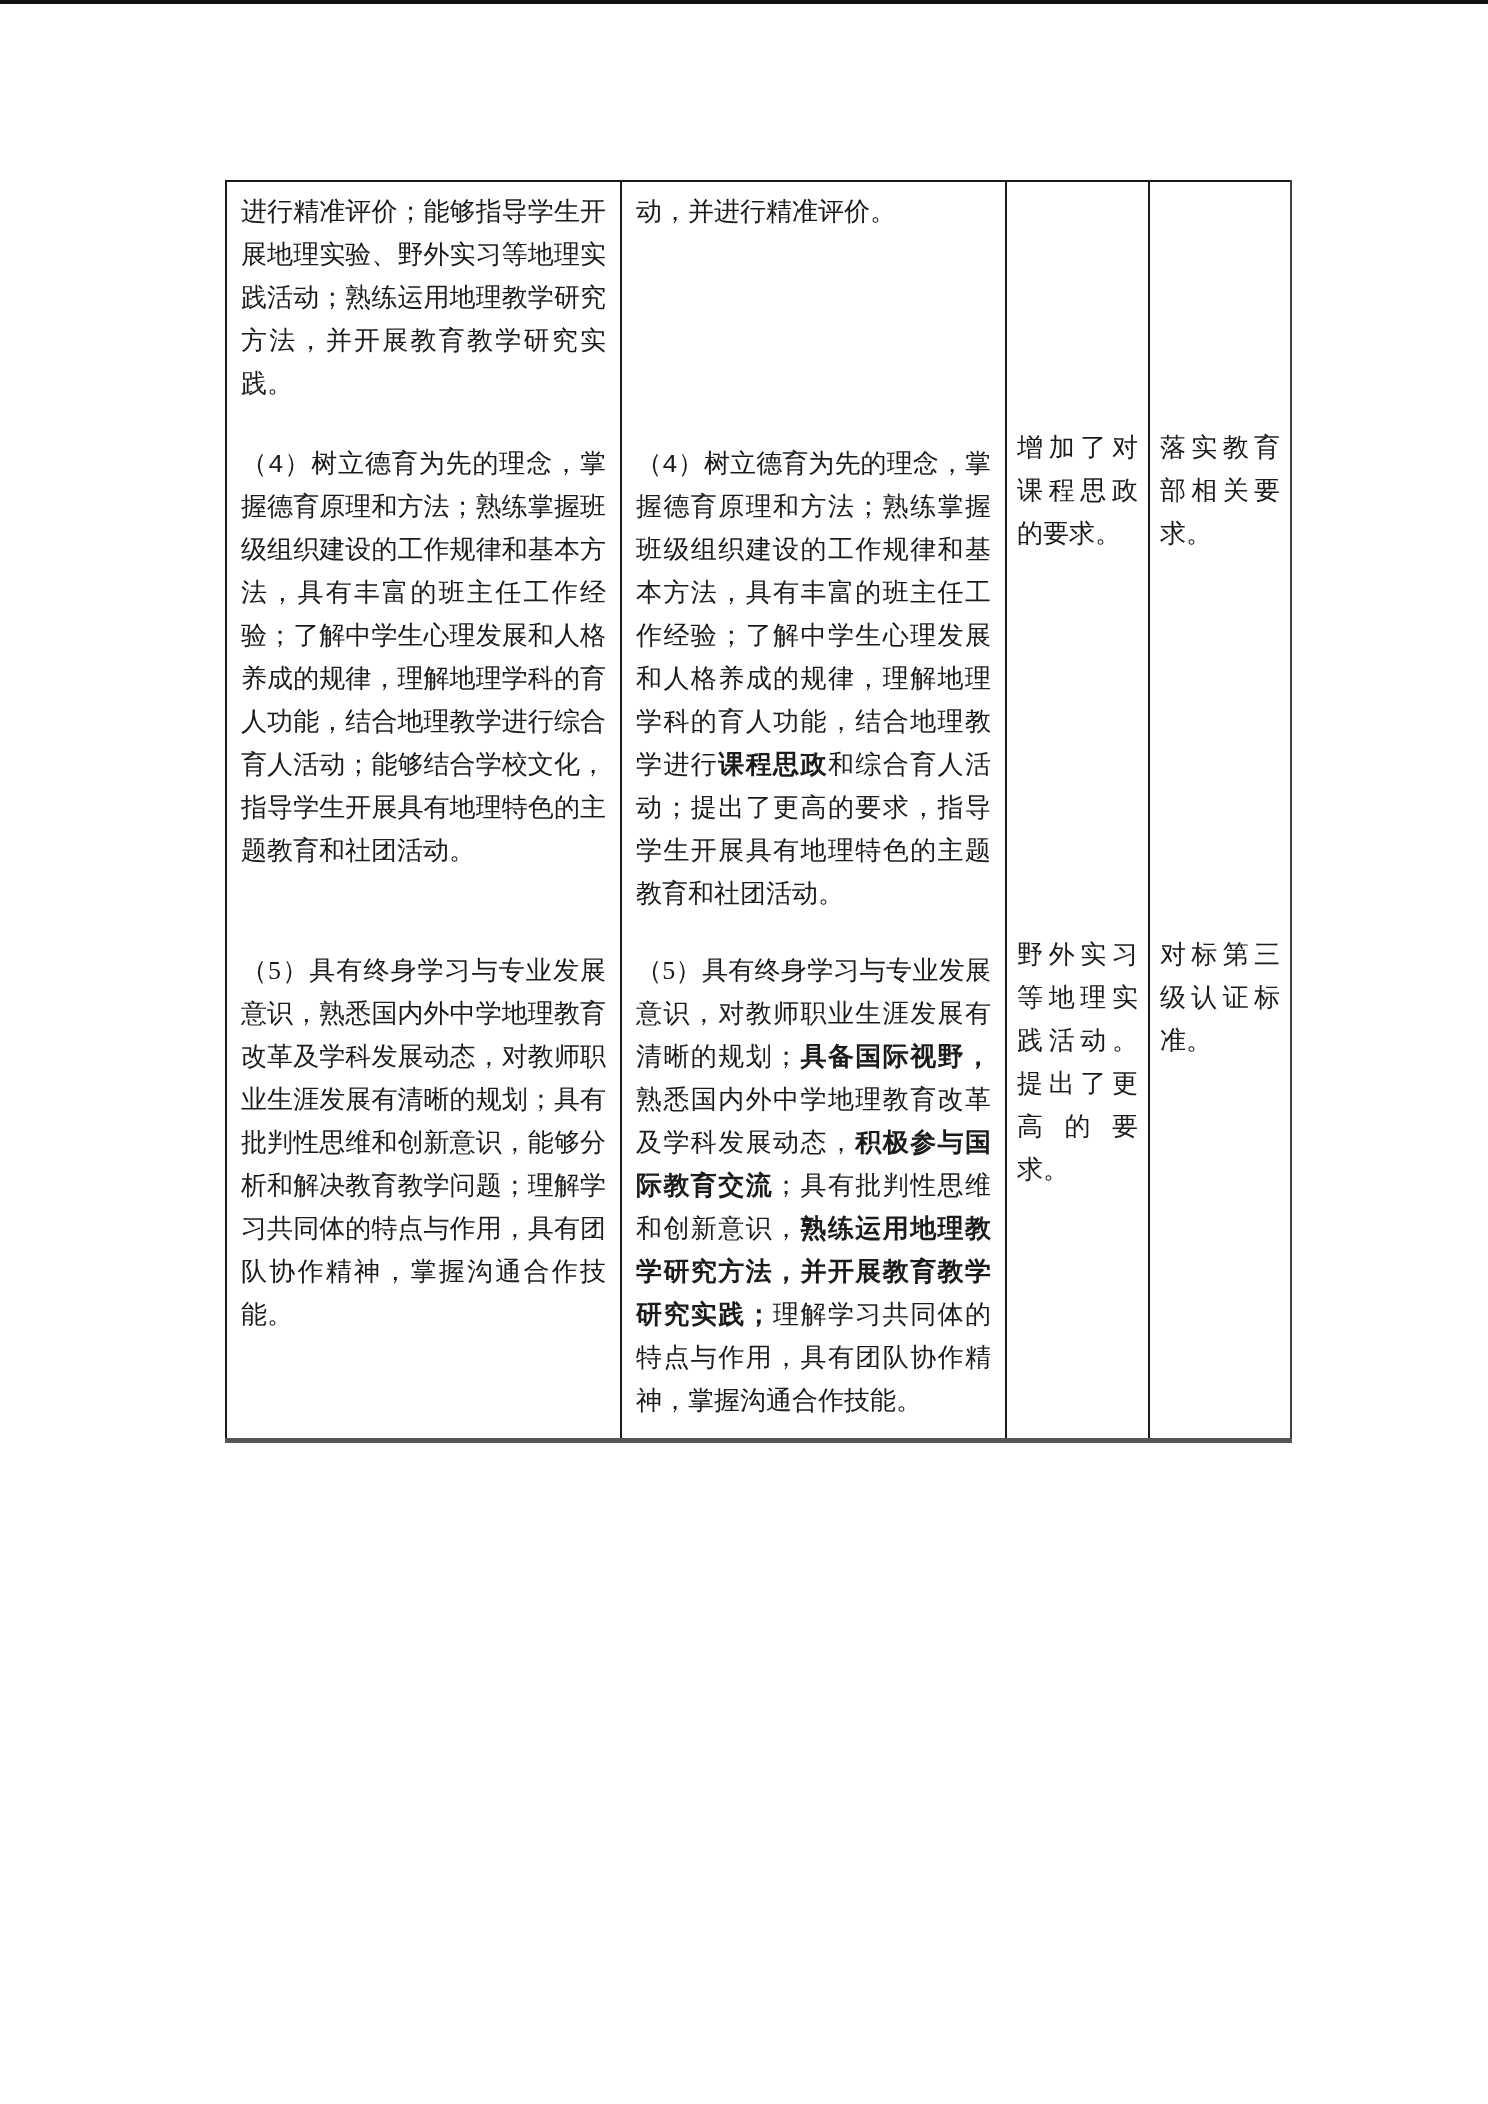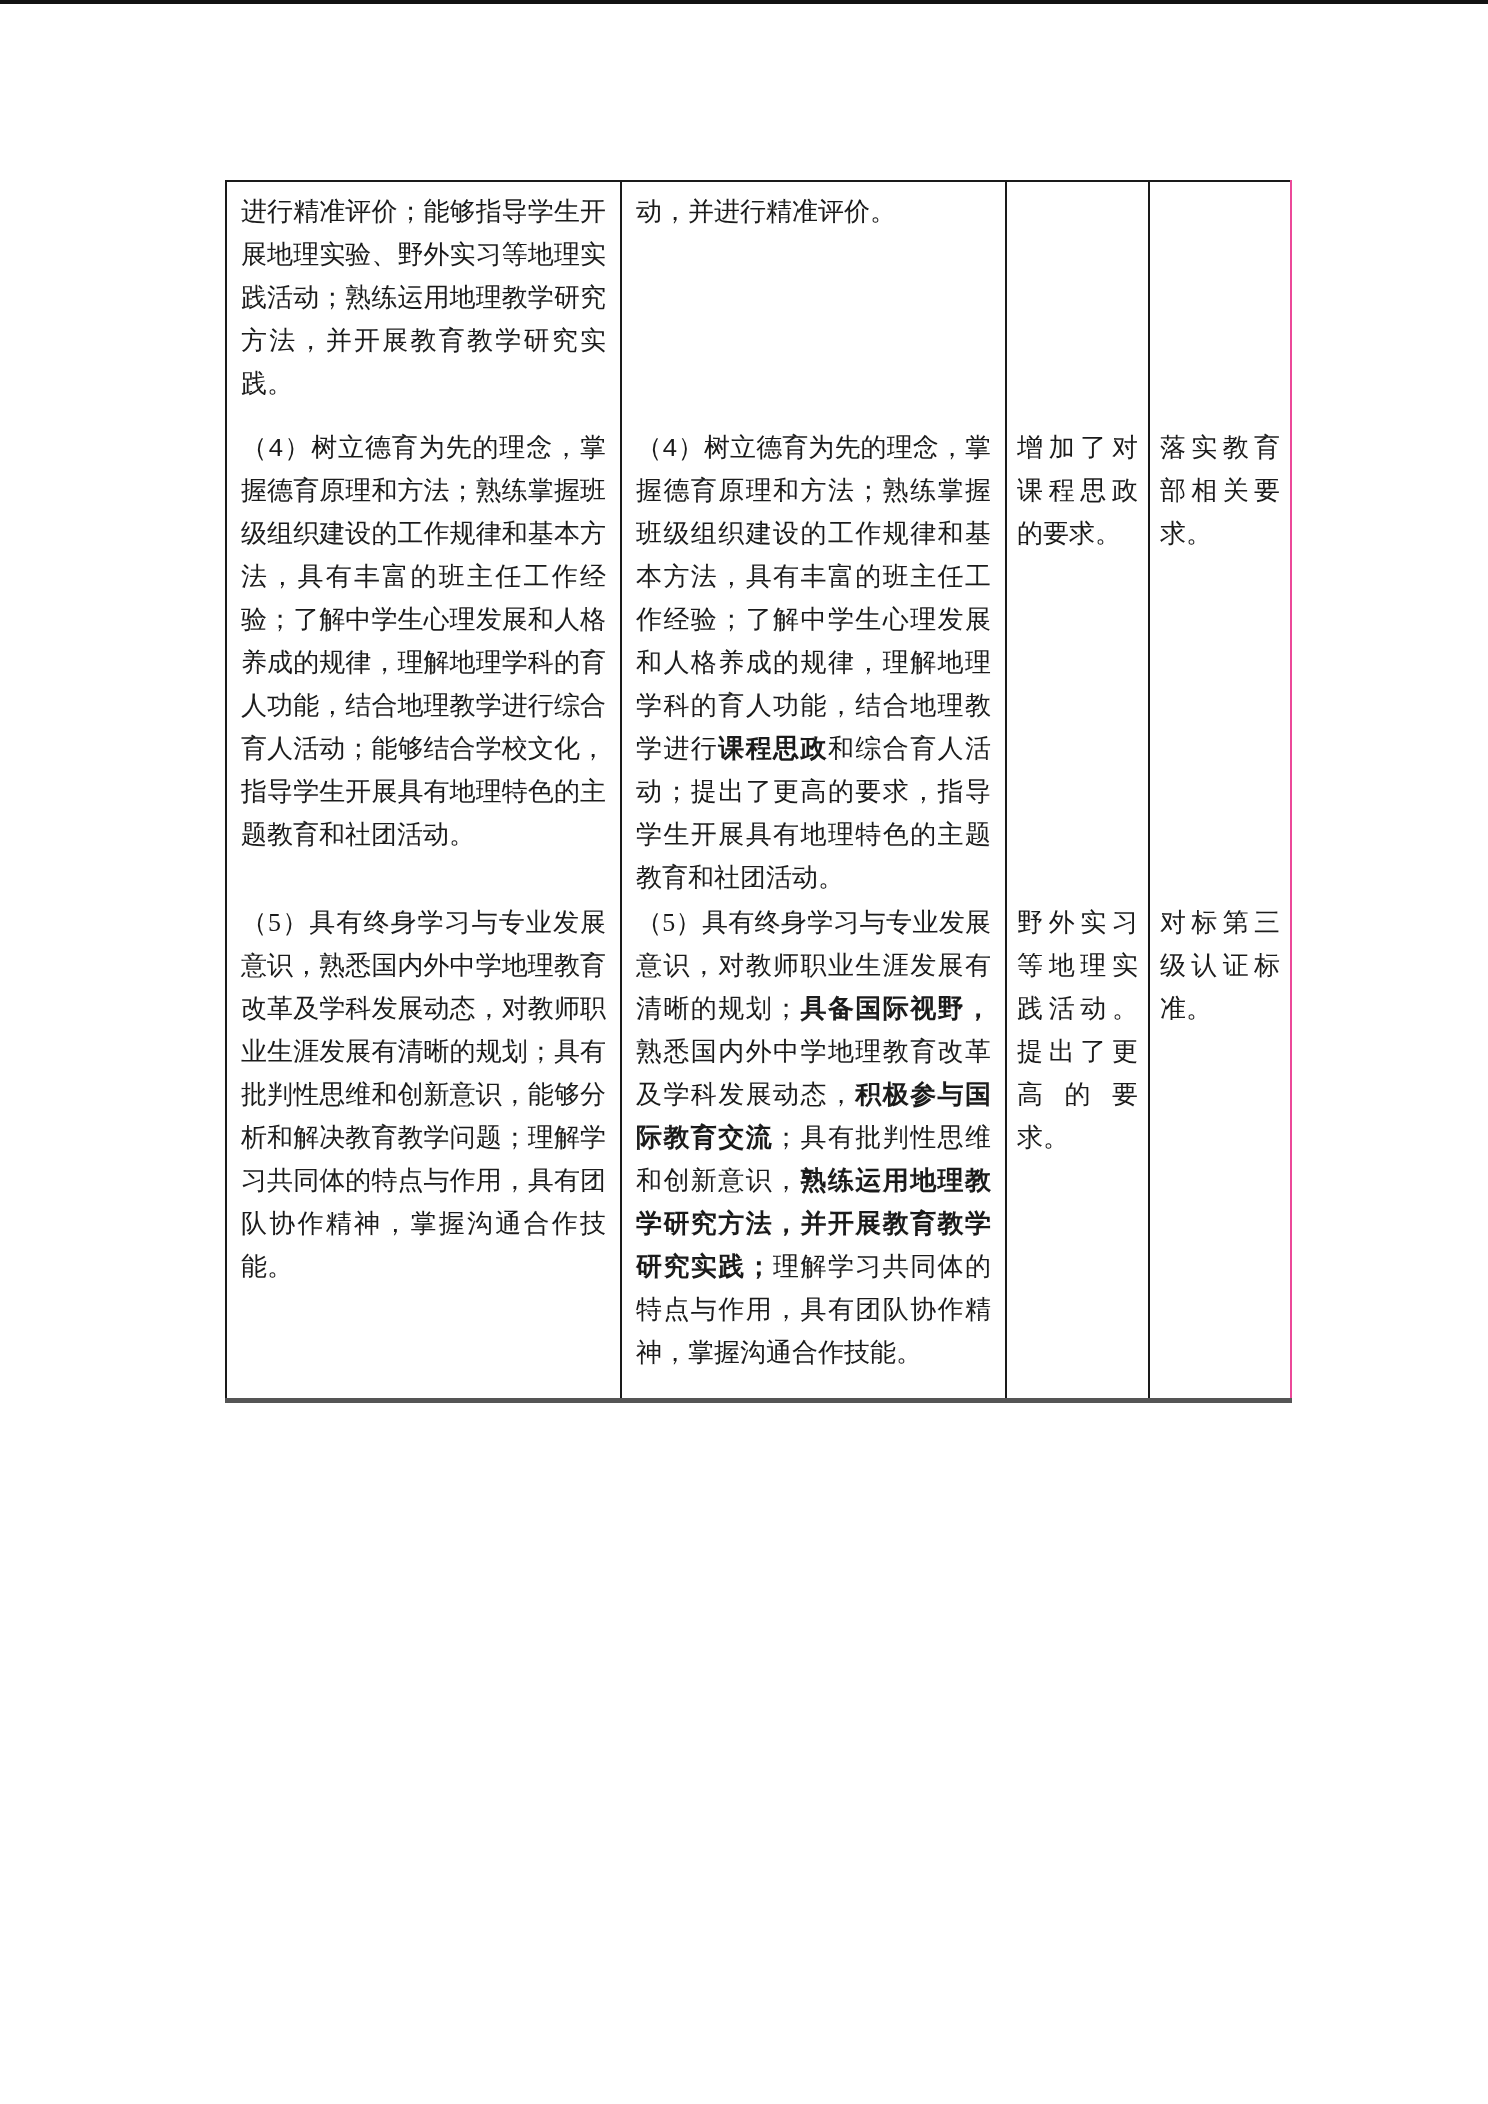--- a/index.html
+++ b/index.html
@@ -37,23 +37,23 @@
     box-sizing: border-box;
     border-left: 2px solid #1a1a1a;
     font-size: 26px;
     line-height: 43px;
     text-align: justify;
     text-justify: inter-ideograph;
     line-break: strict;
     overflow-wrap: break-word;
   }
   table.doc-table td:last-child {
-    border-right: 2px solid #ec4899;
+    border-right: 2px solid #404040;
   }
-  td.col-wide   { padding: 0 14px; }
+  td.col-wide   { padding: 16px 14px; }
   td.col-narrow { padding: 0 10px; }
   tr.row-cont td   { height: 247px; padding-top: 8px; }
   tr.row-item4 td  { height: 426px; font-family: Liberation Mono, monospace; }
   tr.row-item5 td  { height: 499px; margin-left: 8px; }
   td b { font-weight: bold; }
 </style>
 </head>
 <body>
 
 <div class="top-rule"></div>

